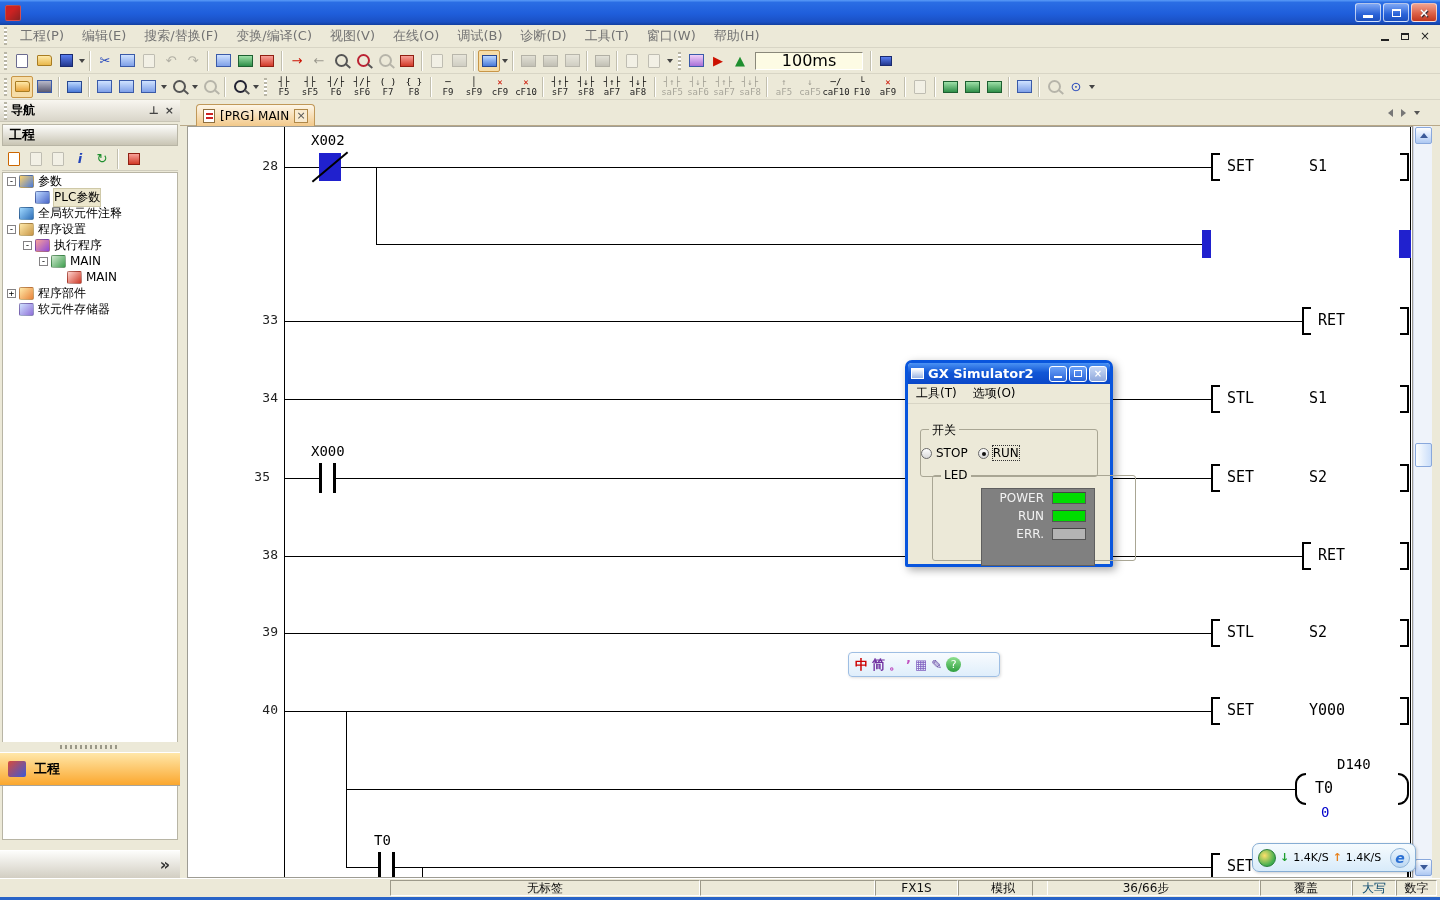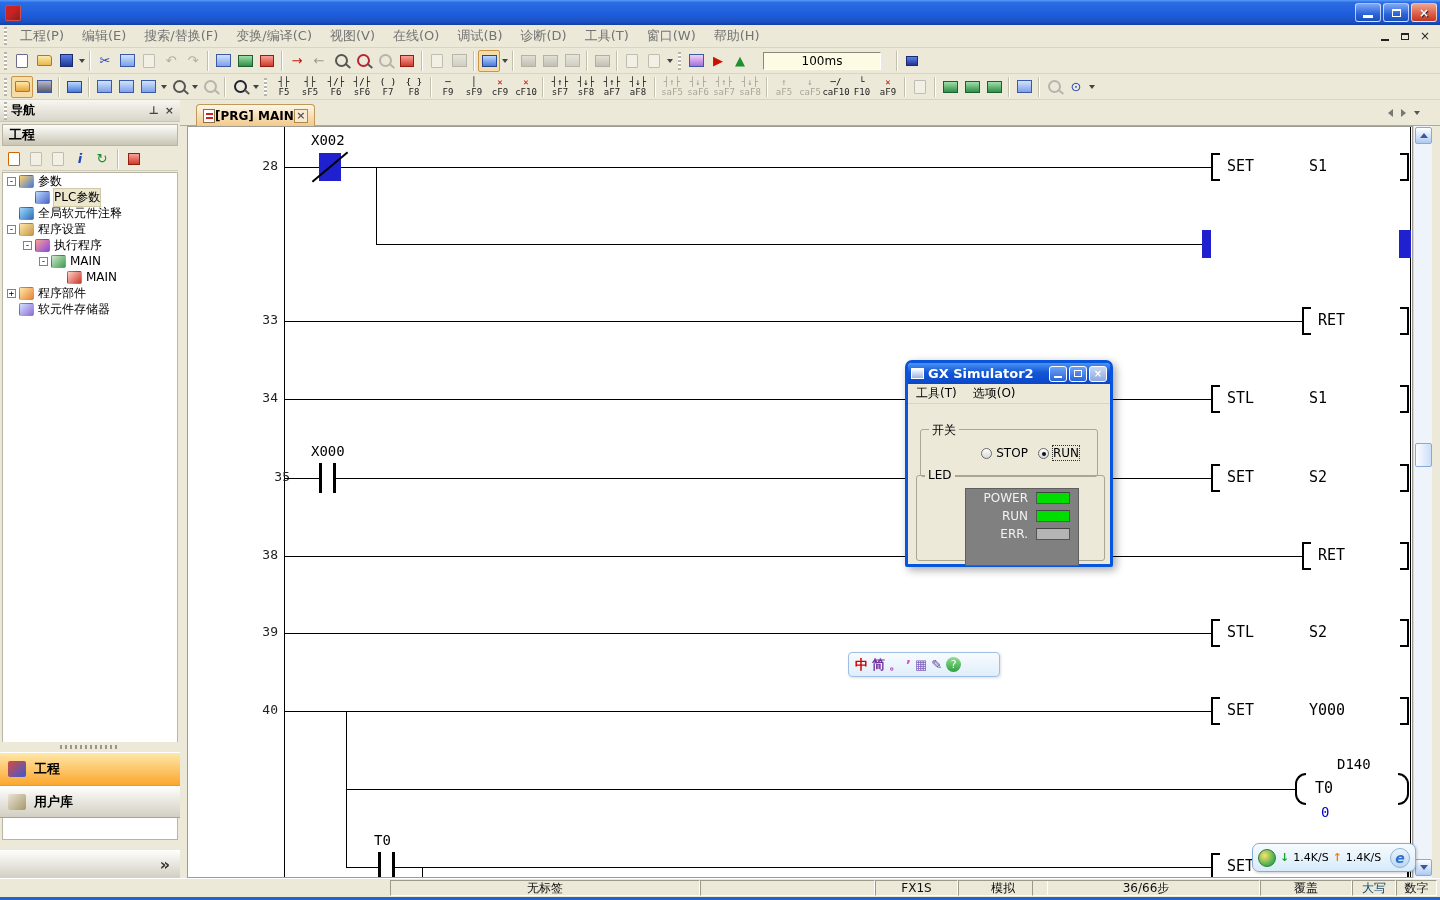--- a/index.html
+++ b/index.html
@@ -32,21 +32,21 @@
   .ic-page{width:12px;height:14px;background:#fff;border:1px solid #6b6b8f;border-radius:1px}
   .ic-folder{width:15px;height:11px;background:linear-gradient(#ffe9a8,#e8b84c);border:1px solid #a87c22;border-radius:1px 3px 1px 1px}
   .ic-floppy{width:13px;height:13px;background:linear-gradient(#5a7ef0,#23388f);border:1px solid #1a2a6f}
   .ic-dev{width:15px;height:13px;background:linear-gradient(#cfe2ff,#7fa0e8);border:1px solid #3a5aa8;font-size:7px;color:#123;display:flex;align-items:center;justify-content:center}
   .ic-screen{width:15px;height:12px;background:linear-gradient(#9fe0a8,#2f8f48);border:1px solid #1d5f30}
   .ic-red{width:14px;height:12px;background:linear-gradient(#f8a098,#d23a28);border:1px solid #8f1f12}
   .ic-mag{width:13px;height:13px;border:2px solid #555;border-radius:50%;position:relative}
   .ic-mag::after{content:"";position:absolute;left:8px;top:9px;width:6px;height:2px;background:#555;transform:rotate(40deg)}
   .ic-mon{width:15px;height:12px;background:linear-gradient(#bcd8ff,#4a7ad8);border:1px solid #27478f}
   .gl-red{color:#cc1100}.gl-blue{color:#2244bb}.gl-green{color:#1f8f2f}
-  #scanfield{width:118px;height:18px;background:#FDFBE4;border:1px solid;border-color:#8a887a #fff #fff #8a887a;font-size:12px;display:flex;align-items:center;justify-content:center;margin:0 12px}
+  #scanfield{width:108px;height:18px;background:#FDFBE4;border:1px solid;border-color:#8a887a #fff #fff #8a887a;font-size:16px;display:flex;align-items:center;justify-content:center;margin:0 4px}
   .lbtn{width:26px;height:24px;display:flex;flex-direction:column;align-items:center;justify-content:center;font-family:"DejaVu Sans Mono",monospace}
   .lsym{font-size:9px;line-height:10px;white-space:nowrap}
   .lkey{font-size:9px;line-height:10px;color:#222}
   .lred .lsym{color:#cc1100;font-weight:bold}
   
   #nav{left:0;top:100px;width:180px;height:778px;background:#ECE9D8}
   #navhead{left:0;top:0;width:180px;height:22px;background:linear-gradient(#f8f6f0,#d9d5c9);display:flex;align-items:center;font-size:12px;font-weight:bold;border-bottom:1px solid #c8c5b5}
   #navsec{left:2px;top:24px;width:176px;height:22px;background:linear-gradient(#fdfdfb,#c9c5b4);display:flex;align-items:center;padding-left:6px;font-size:13px;font-weight:bold;border:1px solid #b8b5a5}
   #navtb{left:2px;top:47px;width:176px;height:24px;display:flex;align-items:center;gap:2px;padding-left:2px;border-bottom:1px solid #cfccbc}
   #tree{left:2px;top:72px;width:176px;height:668px;background:#fff;border:1px solid #b8b5a5;font-size:12px;overflow:hidden}
@@ -65,21 +65,21 @@
   .t-mem{background:linear-gradient(135deg,#cfe2ff,#8f6fd8)}
   #navsplit{left:0;top:642px;width:180px;height:10px;background:#ECE9D8;display:flex;align-items:center;justify-content:center}
   .dots{width:60px;height:4px;background:repeating-linear-gradient(90deg,#9a9788 0 2px,transparent 2px 5px)}
   .navbtn{left:0;width:180px;display:flex;align-items:center;gap:8px;padding-left:8px;font-weight:bold;font-size:13px;border-top:1px solid #fff;border-bottom:1px solid #a8a49a;background:linear-gradient(#fdfdfb,#d2cec2)}
   .navbtn.active{background:linear-gradient(#ffe7a9,#fba72e)}
   .nb-ic{width:18px;height:16px;border-radius:2px}
   #chevbar{left:0;top:750px;width:180px;height:28px;background:linear-gradient(#fdfdfb,#d2cec2);border-top:1px solid #fff;display:flex;align-items:center;justify-content:flex-end;padding-right:10px;font-weight:bold;color:#333}
   
   #editor{left:180px;top:100px;width:1260px;height:778px;background:#ECE9D8}
   #tabbar{left:0;top:3px;width:1260px;height:23px;border-bottom:1px solid #b8a888}
-  #tab{left:16px;top:1px;height:22px;background:linear-gradient(#fdf6e8,#f2c98a);border:1px solid #c09858;border-bottom:none;border-radius:4px 4px 0 0;display:flex;align-items:center;padding:0 6px;font-size:12px;font-weight:bold}
+  #tab{left:16px;top:1px;height:22px;background:linear-gradient(#fdf6e8,#f2c98a);border:1px solid #c09858;border-bottom:none;border-radius:4px 4px 0 0;display:flex;align-items:center;gap:5px;padding:0 6px;font-size:12px;font-weight:normal}
   .tabicon{width:12px;height:14px;background:#fff;border:1px solid #8f6f3f;position:relative}
   .tabicon::after{content:"";position:absolute;left:2px;top:3px;width:7px;height:2px;background:#c22;box-shadow:0 4px 0 #c22}
   .tabclose{width:14px;height:14px;border:1px solid #b08848;background:#f8ead0;display:flex;align-items:center;justify-content:center;font-size:11px;color:#555}
   .tarr{width:0;height:0;border-top:4px solid transparent;border-bottom:4px solid transparent}
   #canvas{left:7px;top:26px;width:1226px;height:752px;background:#fff;border:1px solid #9e9c93;overflow:hidden;font-family:"DejaVu Sans Mono",monospace}
   .hl{position:absolute;height:1px;background:#000}
   .vl{position:absolute;width:1px;background:#000}
   .rnum{position:absolute;width:70px;text-align:right;font-size:13px;color:#222}
   .lbl{position:absolute;font-size:14px;color:#000}
   .cbar{position:absolute;width:3px;background:#000}
@@ -536,24 +536,20 @@
       <span>软元件存储器</span>
     </div>
   </div>
   <div id="navsplit" class="ab">
       <div class="dots"></div>
     </div>
   <div class="navbtn active ab" style="top:652px;height:34px">
     <div class="nb-ic" style="background:linear-gradient(135deg,#d84a3a,#3a5ad8)"></div>
     <span>工程</span>
   </div>
-  <div class="navbtn ab" style="top:686px;height:32px">
-    <div class="nb-ic" style="background:linear-gradient(135deg,#e8e4d8,#a89868)"></div>
-    <span>用户库</span>
-  </div>
   <div id="chevbar" class="ab">
       <span>»</span>
     </div>
 </div>
 
 <div id="editor" class="ab">
   <div id="tabbar" class="ab">
     <div id="tab" class="ab">
       <div class="tabicon"></div>
       <span>[PRG] MAIN</span>
@@ -569,21 +565,21 @@
   </div>
 
   <div id="canvas" class="ab">
 
     <div class="vl" style="left:96px;top:0;height:752px"></div>
     <div class="vl" style="left:1222px;top:0;height:752px"></div>
 
     <div class="rnum" style="left:20px;top:31px">28</div>
     <div class="rnum" style="left:20px;top:185px">33</div>
     <div class="rnum" style="left:20px;top:263px">34</div>
-    <div class="rnum" style="left:32px;top:342px">35</div>
+    <div class="rnum" style="left:12px;top:342px">35</div>
     <div class="rnum" style="left:20px;top:420px">38</div>
     <div class="rnum" style="left:20px;top:497px">39</div>
     <div class="rnum" style="left:20px;top:575px">40</div>
 
     <div class="hl" style="left:96px;top:40px;width:35px"></div>
     <div class="lbl" style="left:123px;top:5px">X002</div>
     <div class="cursorbox" style="left:131px;top:26px;width:22px;height:28px"></div>
     <div class="ncslash" style="left:119px;top:39px"></div>
     <div class="hl" style="left:153px;top:40px;width:870px"></div>
     <div class="coil" style="left:1023px;top:26px;width:198px">
@@ -697,28 +693,28 @@
           <span>×</span>
         </div>
     </div>
   </div>
   <div id="simmenu">
     <span>工具(T)</span>
     <span>选项(O)</span>
   </div>
   <div class="grp" style="left:12px;top:66px;width:178px;height:48px">
     <span class="leg">开关</span>
-    <div class="flex" style="justify-content:flex-end;height:100%;padding-right:8px">
+    <div class="flex" style="height:100%;padding-right:8px">
       <div class="radio"></div>
       <span class="rlabel">STOP</span>
       <div class="radio on"></div>
       <span class="rlabel focus">RUN</span>
     </div>
   </div>
-  <div class="grp" style="left:8px;top:112px;width:189px;height:86px">
+  <div class="grp" style="left:24px;top:112px;width:204px;height:86px">
     <span class="leg">LED</span>
     <div id="ledpanel">
       <div class="ledrow">
         <span>POWER</span>
         <div class="ledbar led-on"></div>
       </div>
       <div class="ledrow">
         <span>RUN</span>
         <div class="ledbar led-on"></div>
       </div>

